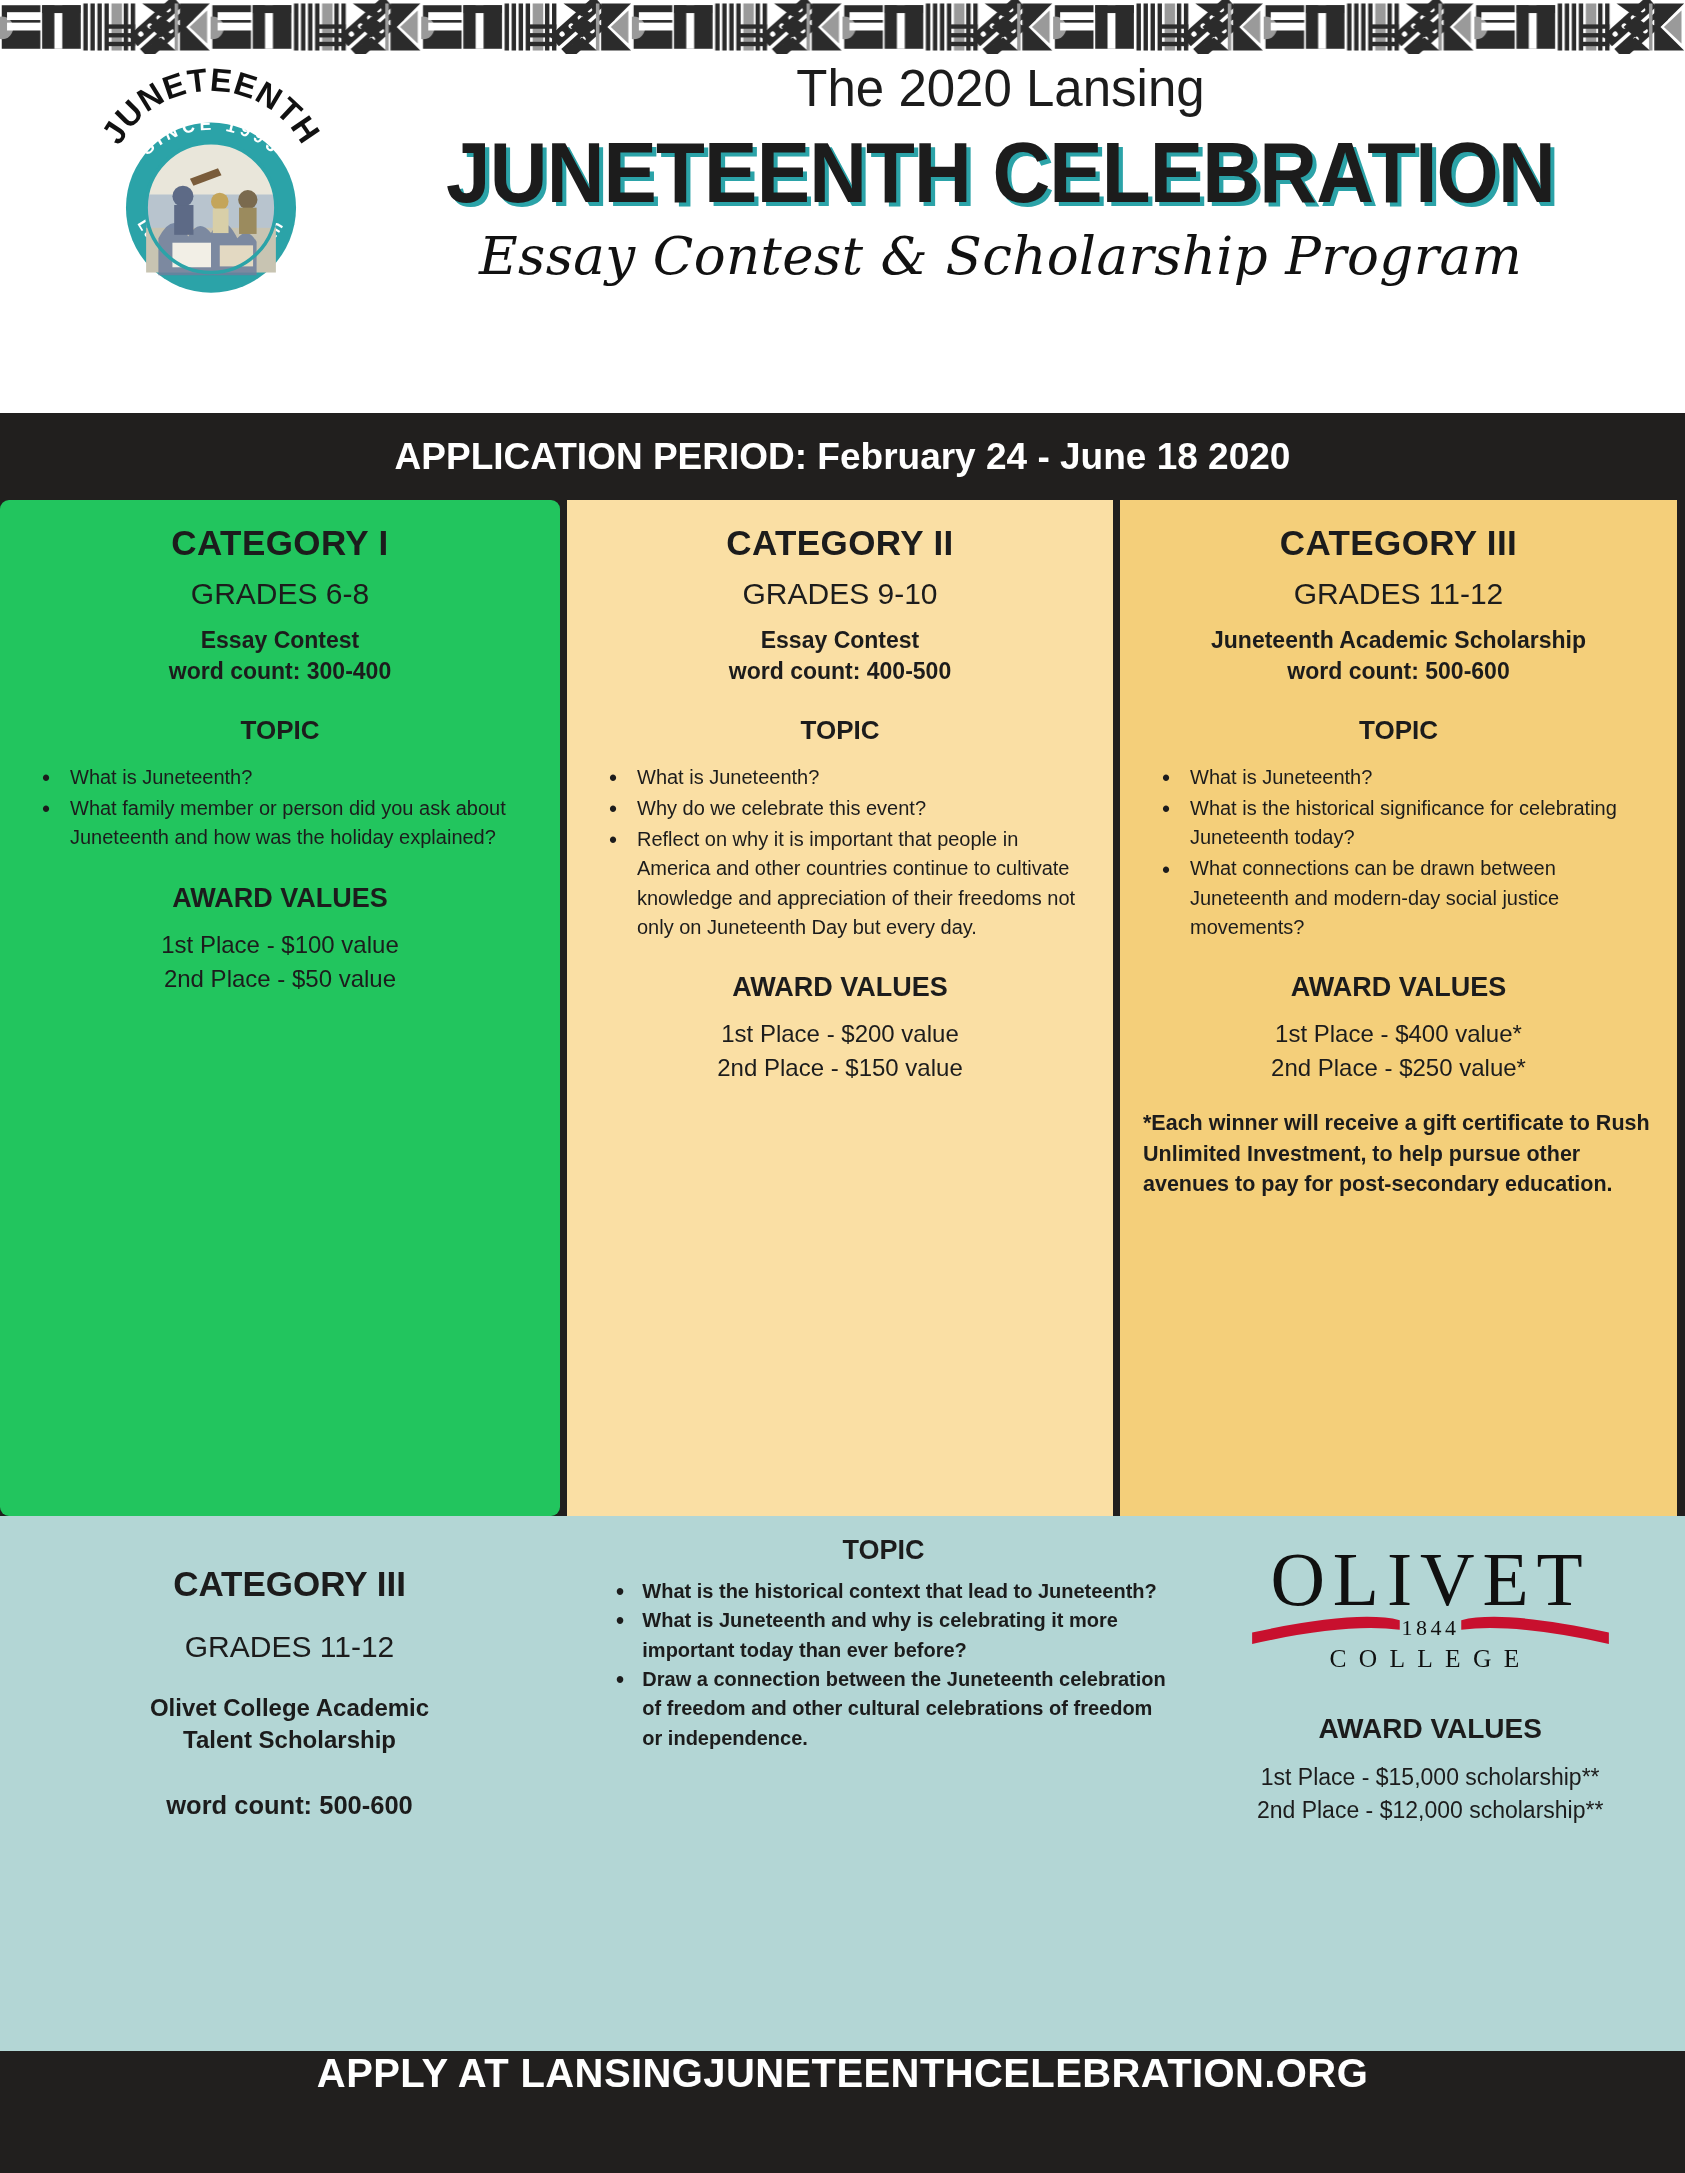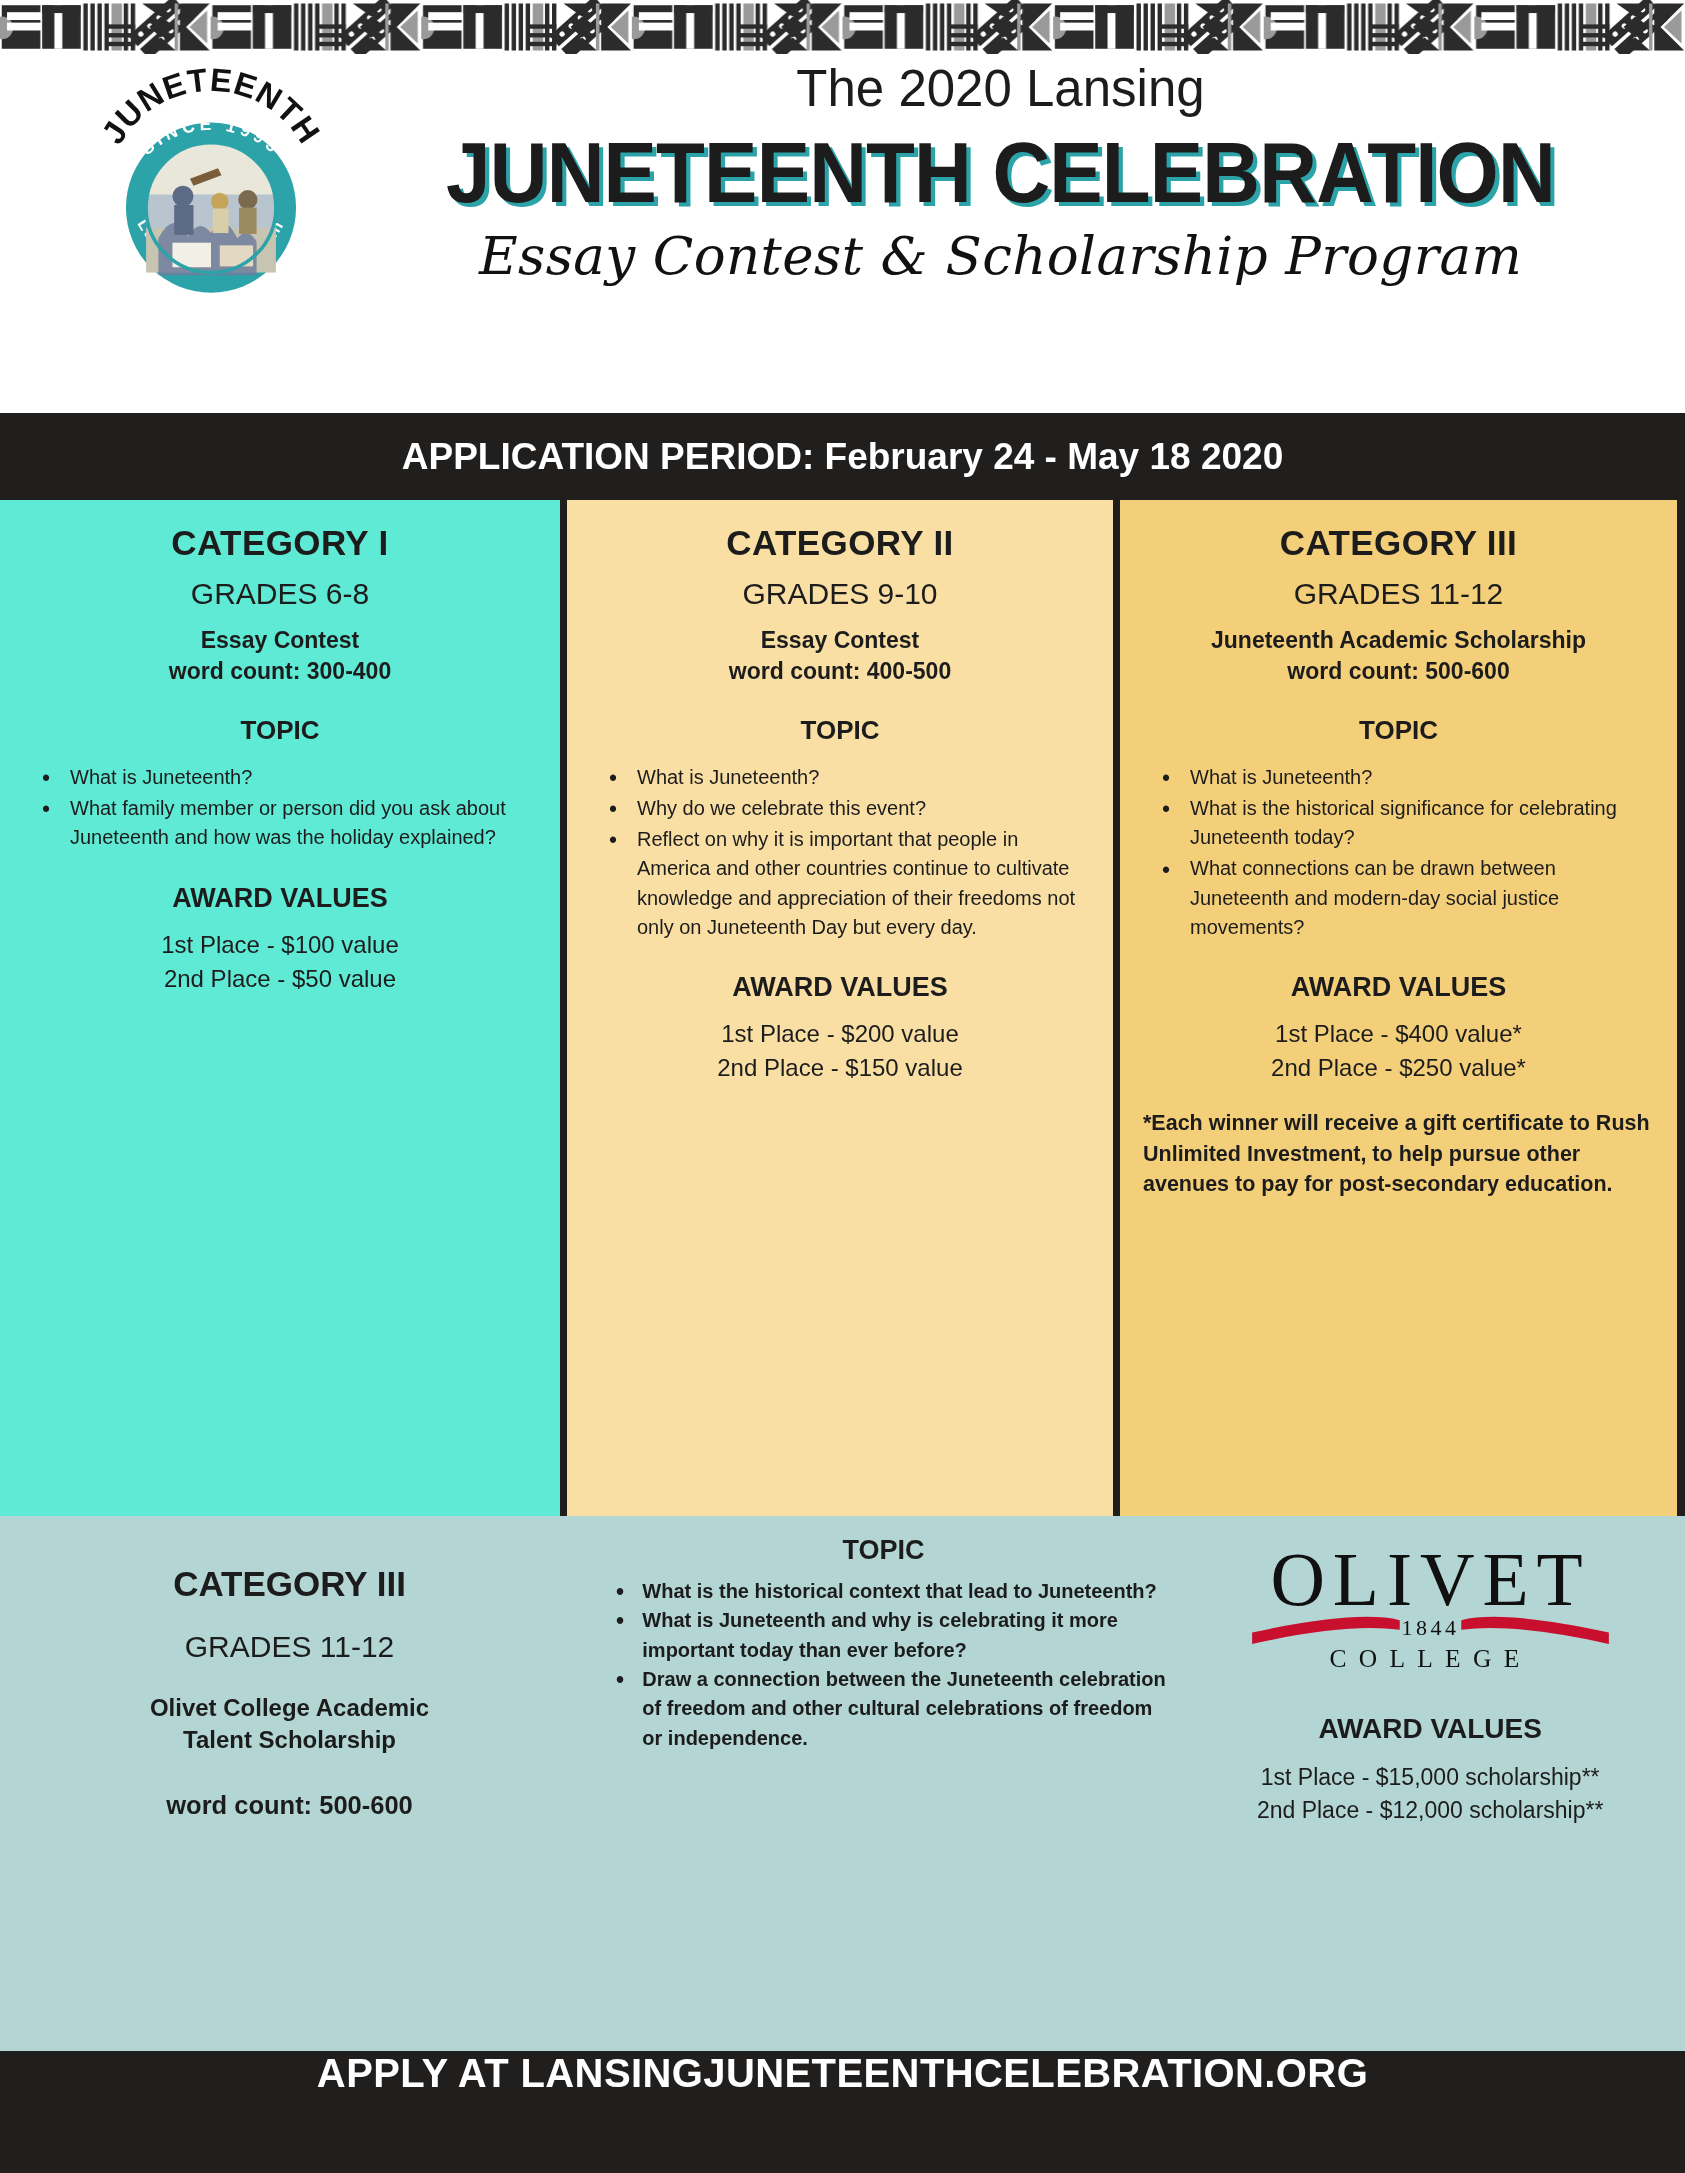--- a/index.html
+++ b/index.html
@@ -105,21 +105,21 @@
     width: 1685px;
     height: 1016px;
     display: flex;
     background: #211f1e;
   }
   .cat-col {
     height: 100%;
     padding: 19.3px 23px 17.6px 23px;
     position: relative;
   }
-  .cat-col.c1 { width: 560px; background: #5eead4; }
+  .cat-col.c1 { width: 560px; background: #22c55e; border-radius: 9px; }
   .cat-divider { width: 7px; background: #211f1e; }
   .cat-col.c2 { width: 546px; background: #fadfa4; }
   .cat-col.c3 { width: 557px; background: #f4cf7a; }
 
   .cat-title {
     text-align: center;
     font-size: 35px;
     font-weight: 700;
     color: #1c1c1c;
     letter-spacing: 0.4px;
@@ -404,21 +404,21 @@
     </div>
 
     <div class="title-block">
       <div class="title-pre">The 2020 Lansing</div>
       <div class="title-main">JUNETEENTH CELEBRATION</div>
       <div class="title-sub">Essay Contest &amp; Scholarship Program</div>
     </div>
   </div>
 
   <div class="period-bar">
-    <div class="period-text">APPLICATION PERIOD: February 24 - May 18 2020</div>
+    <div class="period-text">APPLICATION PERIOD: February 24 - June 18 2020</div>
   </div>
 
   <div class="cat-row">
 
     <div class="cat-col c1">
       <div class="cat-title">CATEGORY I</div>
       <div class="cat-grades">GRADES 6-8</div>
       <div class="cat-kind">Essay Contest</div>
       <div class="cat-words">word count: 300-400</div>
       <div class="topic-head">TOPIC</div>

